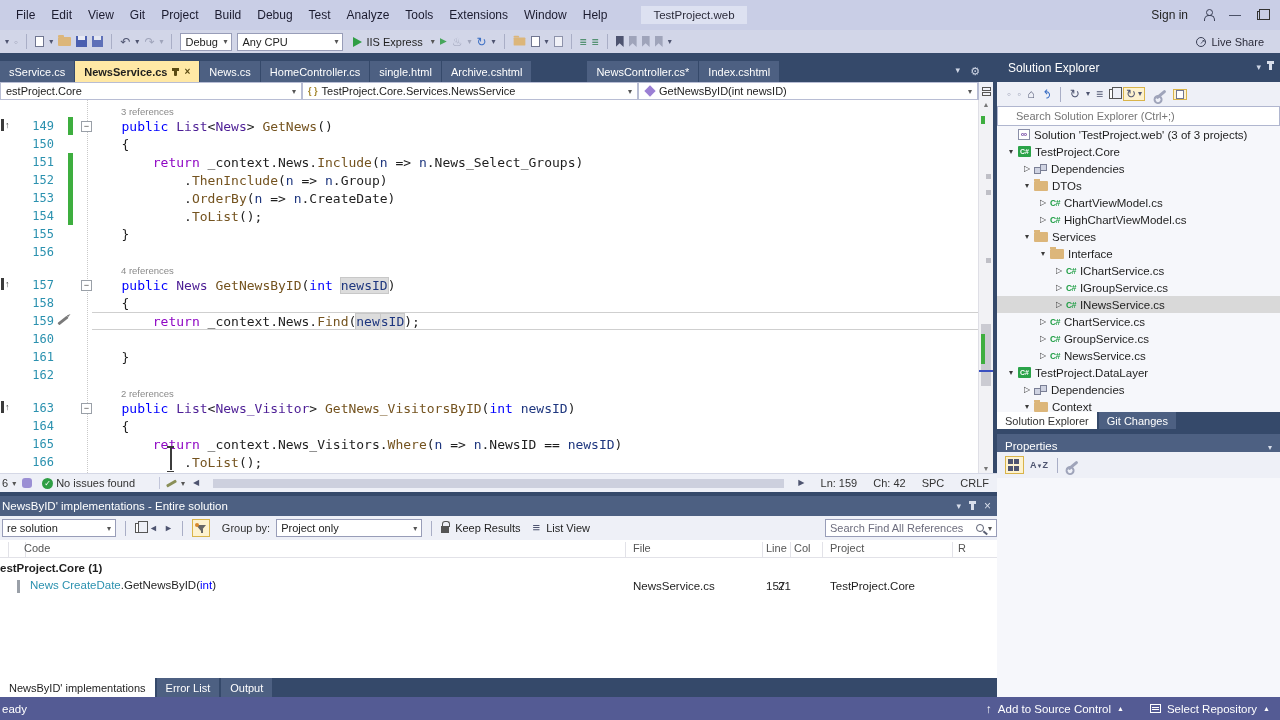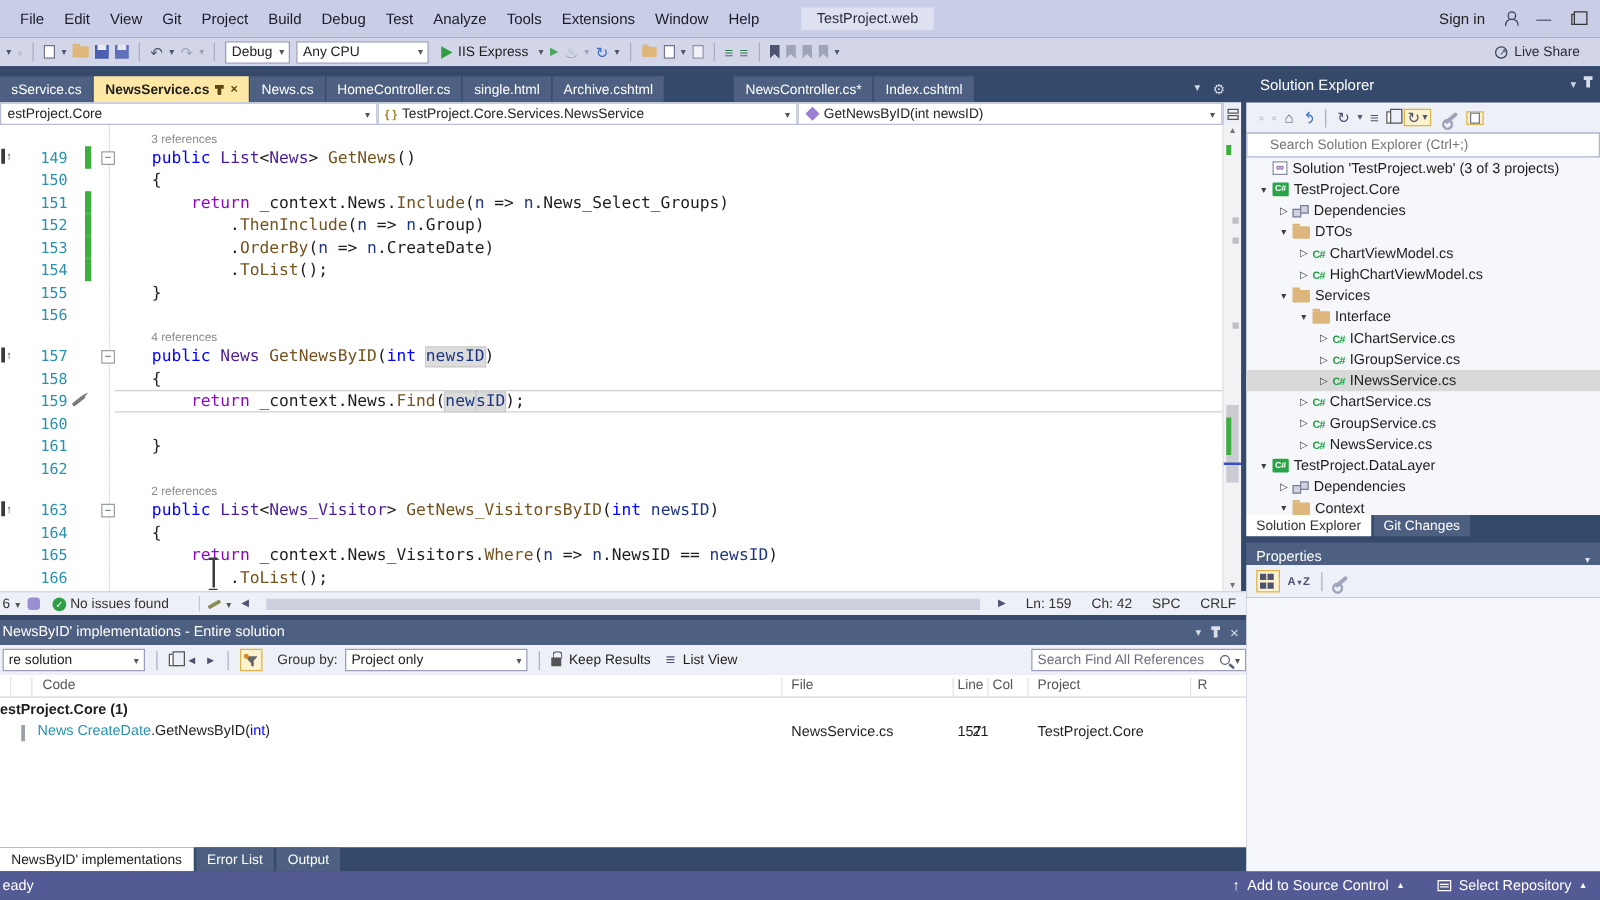--- a/index.html
+++ b/index.html
@@ -558,21 +558,21 @@
     </span>
   </div>
   <div id="fr-head" class="abs">
     <span class="colsep" style="left:8px"></span>
       <span class="colsep" style="left:25px"></span>
     <span class="colsep" style="left:625px"></span>
       <span class="colsep" style="left:762px"></span>
     <span class="colsep" style="left:790px"></span>
       <span class="colsep" style="left:822px"></span>
     <span class="colsep" style="left:952px"></span>
-    <span style="left:34px">Code</span>
+    <span style="left:24px">Code</span>
     <span style="left:633px">File</span>
     <span style="left:766px">Line</span>
     <span style="left:794px">Col</span>
     <span style="left:830px">Project</span>
     <span style="left:958px">R</span>
   </div>
   <div id="fr-body" class="abs">
     <div id="fr-group">estProject.Core  (1)</div>
     <div id="fr-row">
       <span id="fr-rowbar"></span>

